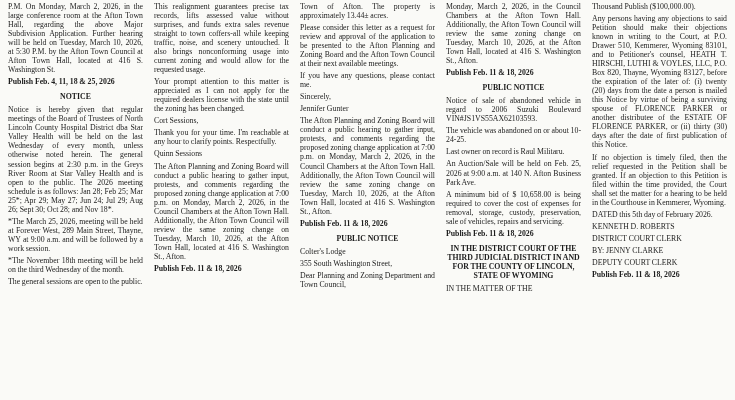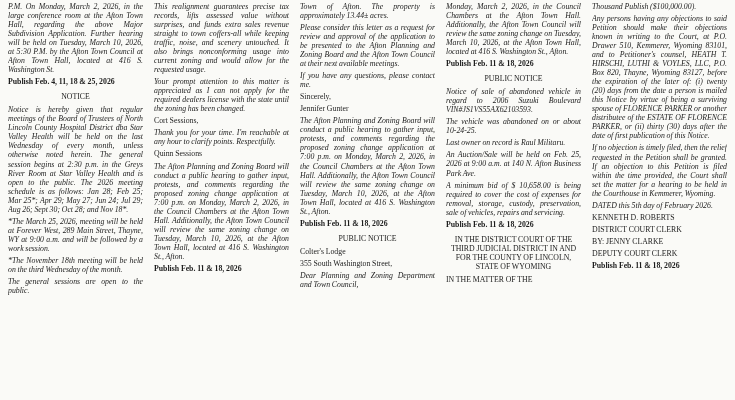--- a/index.html
+++ b/index.html
@@ -21,25 +21,25 @@
       flex: 1 1 0;
       min-width: 0;
       overflow: hidden;
     }
     .blk {
       font-size: 7.8px;
       line-height: 1.16;
       margin-bottom: 3px;
       word-spacing: -0.2px;
     }
-    .blk-p { text-align: justify; font-style: italic; }
+    .blk-p { text-align: justify; }
     .blk-line { text-align: left; }
     .blk-publish { font-weight: bold; text-align: left; padding-right: 4px; }
     .blk-heading {
-      font-weight: normal;
+      font-weight: bold;
       text-align: center;
       margin-top: 6px;
       margin-bottom: 4px;
     }
   </style>
 </head>
 <body>
 
 <main class="page">
     <div class="col">

